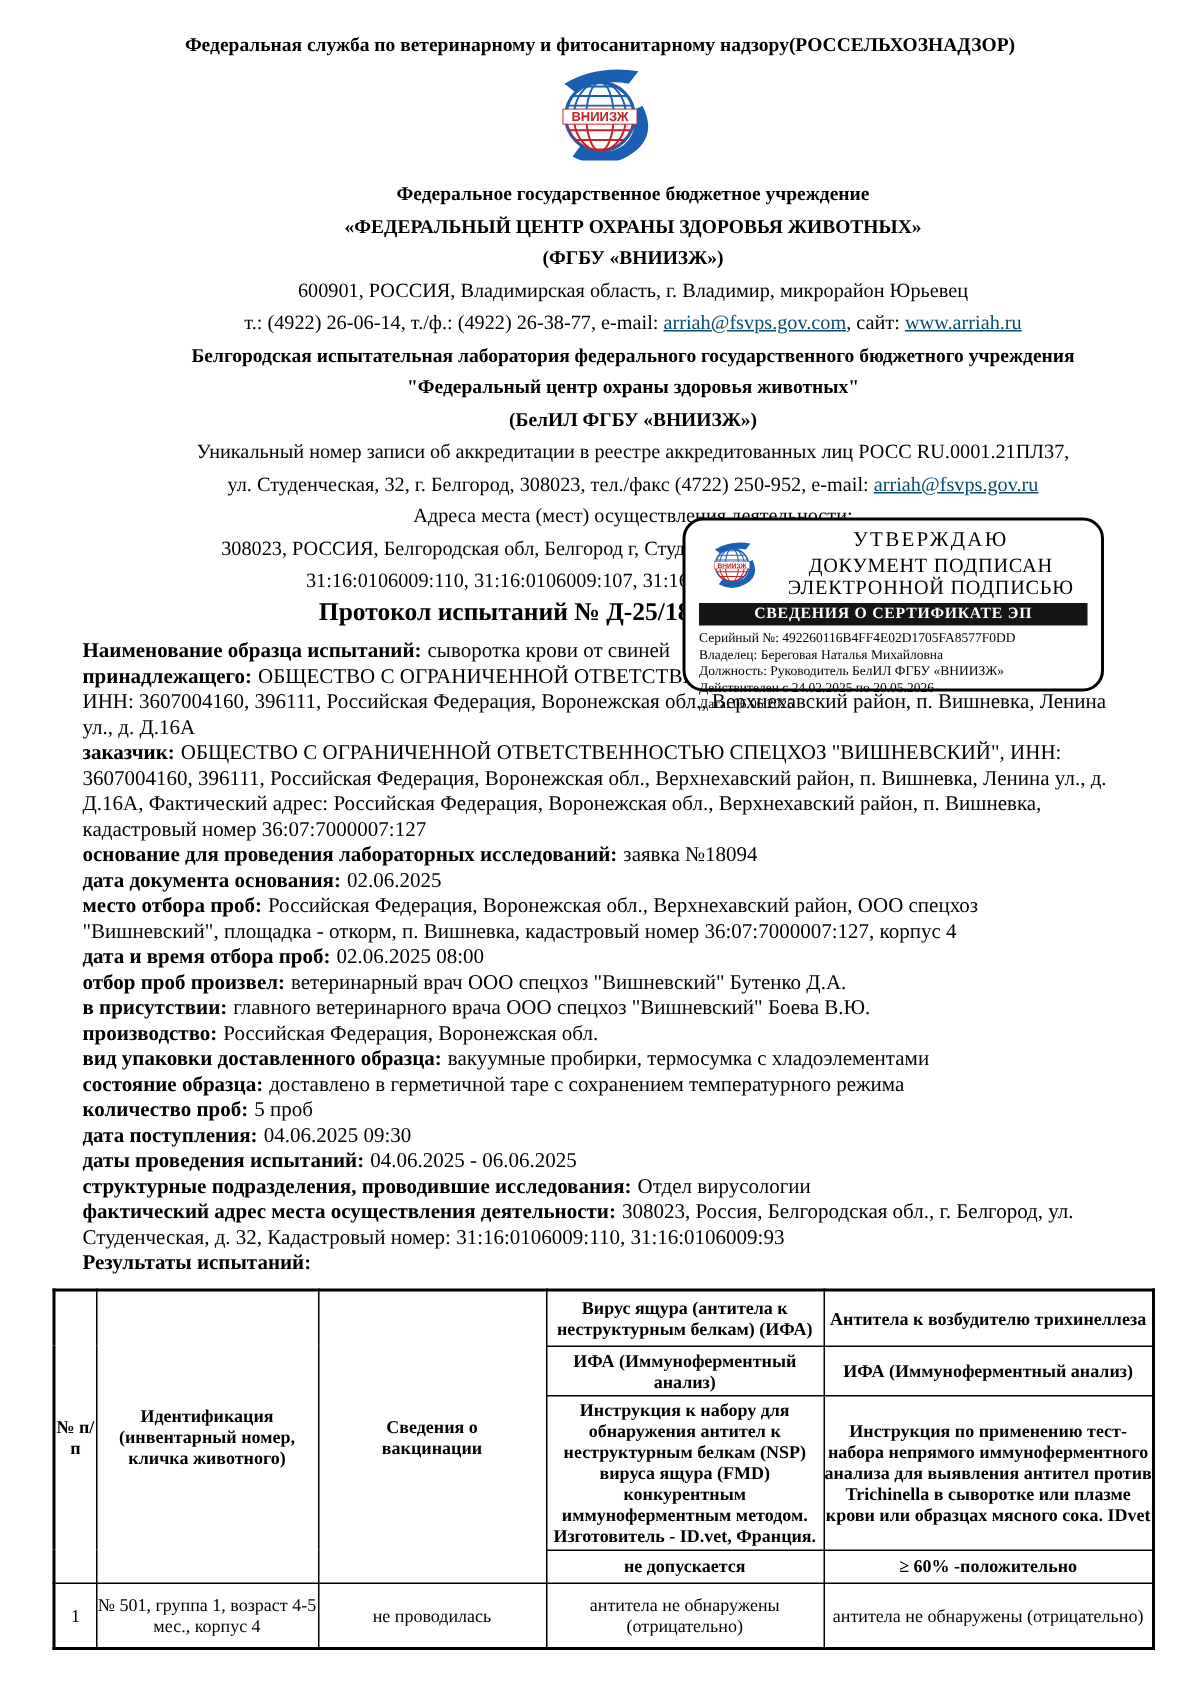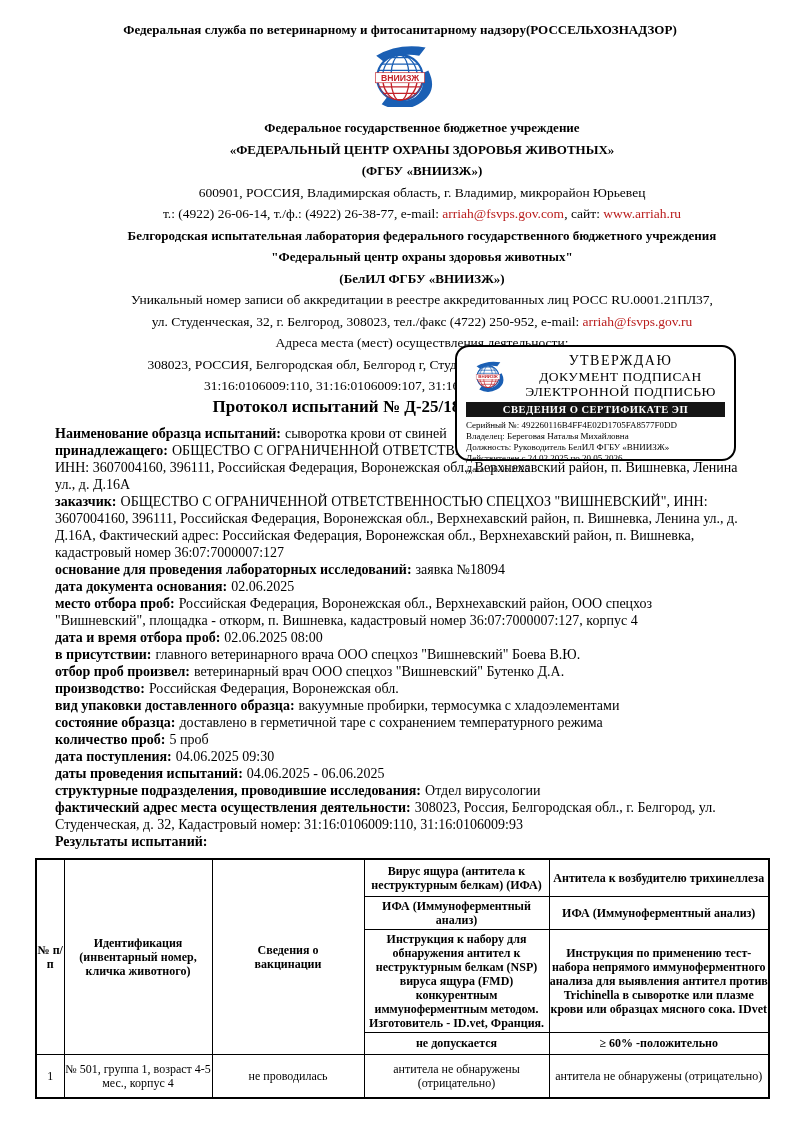--- a/index.html
+++ b/index.html
@@ -8,21 +8,21 @@
     font-family:"Liberation Serif", serif;color:#000;overflow:hidden;
     padding-top:22px;box-sizing:border-box;
   }
   .bold{font-weight:bold;}
   .agency{font-size:13px;line-height:16px;font-weight:bold;text-align:center;}
   .logo-wrap{text-align:center;margin:5px 0 2px;}
   .hdr-lines{margin-top:6px;margin-left:44px;}
   .hdr-lines > div{line-height:21.5px;text-align:center;}
   .h-bold{font-size:13px;font-weight:bold;}
   .h-norm{font-size:13.5px;}
-  a.doclink{color:#b91c1c;cursor:pointer;}
+  a.doclink{color:#0c4a6e;text-decoration:underline;cursor:pointer;}
 
   .stamp{
     position:absolute;left:455px;top:345px;width:281px;height:116px;
     border:2.5px solid #000;border-radius:14px;background:#fff;z-index:2;
     box-sizing:border-box;padding:5px 9px 3px;
   }
   .stamp-top{display:flex;align-items:center;gap:6px;}
   .stamp-top-text{flex:1;text-align:center;}
   .stamp-approve{font-size:14px;letter-spacing:1.5px;line-height:17px;}
   .stamp-signed{font-size:13.5px;letter-spacing:.5px;line-height:15px;}
@@ -171,22 +171,22 @@
   <div class="doc-title">Протокол испытаний № Д-25/18094 от 06.06.2025</div>
 
   <div class="body-text">
     <p><b>Наименование образца испытаний:</b><span>сыворотка крови от свиней</span></p>
     <p><b>принадлежащего:</b><span>ОБЩЕСТВО С ОГРАНИЧЕННОЙ ОТВЕТСТВЕННОСТЬЮ СПЕЦХОЗ "ВИШНЕВСКИЙ", ИНН: 3607004160, 396111, Российская Федерация, Воронежская обл., Верхнехавский район, п. Вишневка, Ленина ул., д. Д.16А</span></p>
     <p><b>заказчик:</b><span>ОБЩЕСТВО С ОГРАНИЧЕННОЙ ОТВЕТСТВЕННОСТЬЮ СПЕЦХОЗ "ВИШНЕВСКИЙ", ИНН: 3607004160, 396111, Российская Федерация, Воронежская обл., Верхнехавский район, п. Вишневка, Ленина ул., д. Д.16А, Фактический адрес: Российская Федерация, Воронежская обл., Верхнехавский район, п. Вишневка, кадастровый номер 36:07:7000007:127</span></p>
     <p><b>основание для проведения лабораторных исследований:</b><span>заявка №18094</span></p>
     <p><b>дата документа основания:</b><span>02.06.2025</span></p>
     <p><b>место отбора проб:</b><span>Российская Федерация, Воронежская обл., Верхнехавский район, ООО спецхоз "Вишневский", площадка - откорм, п. Вишневка, кадастровый номер 36:07:7000007:127, корпус 4</span></p>
     <p><b>дата и время отбора проб:</b><span>02.06.2025 08:00</span></p>
+    <p><b>отбор проб произвел:</b><span>ветеринарный врач ООО спецхоз "Вишневский" Бутенко Д.А.</span></p>
     <p><b>в присутствии:</b><span>главного ветеринарного врача ООО спецхоз "Вишневский" Боева В.Ю.</span></p>
-    <p><b>отбор проб произвел:</b><span>ветеринарный врач ООО спецхоз "Вишневский" Бутенко Д.А.</span></p>
     <p><b>производство:</b><span>Российская Федерация, Воронежская обл.</span></p>
     <p><b>вид упаковки доставленного образца:</b><span>вакуумные пробирки, термосумка с хладоэлементами</span></p>
     <p><b>состояние образца:</b><span>доставлено в герметичной таре с сохранением температурного режима</span></p>
     <p><b>количество проб:</b><span>5 проб</span></p>
     <p><b>дата поступления:</b><span>04.06.2025 09:30</span></p>
     <p><b>даты проведения испытаний:</b><span>04.06.2025 - 06.06.2025</span></p>
     <p><b>структурные подразделения, проводившие исследования:</b><span>Отдел вирусологии</span></p>
     <p><b>фактический адрес места осуществления деятельности:</b><span>308023, Россия, Белгородская обл., г. Белгород, ул. Студенческая, д. 32, Кадастровый номер: 31:16:0106009:110, 31:16:0106009:93</span></p>
     <p class="bold">Результаты испытаний:</p>
   </div>

